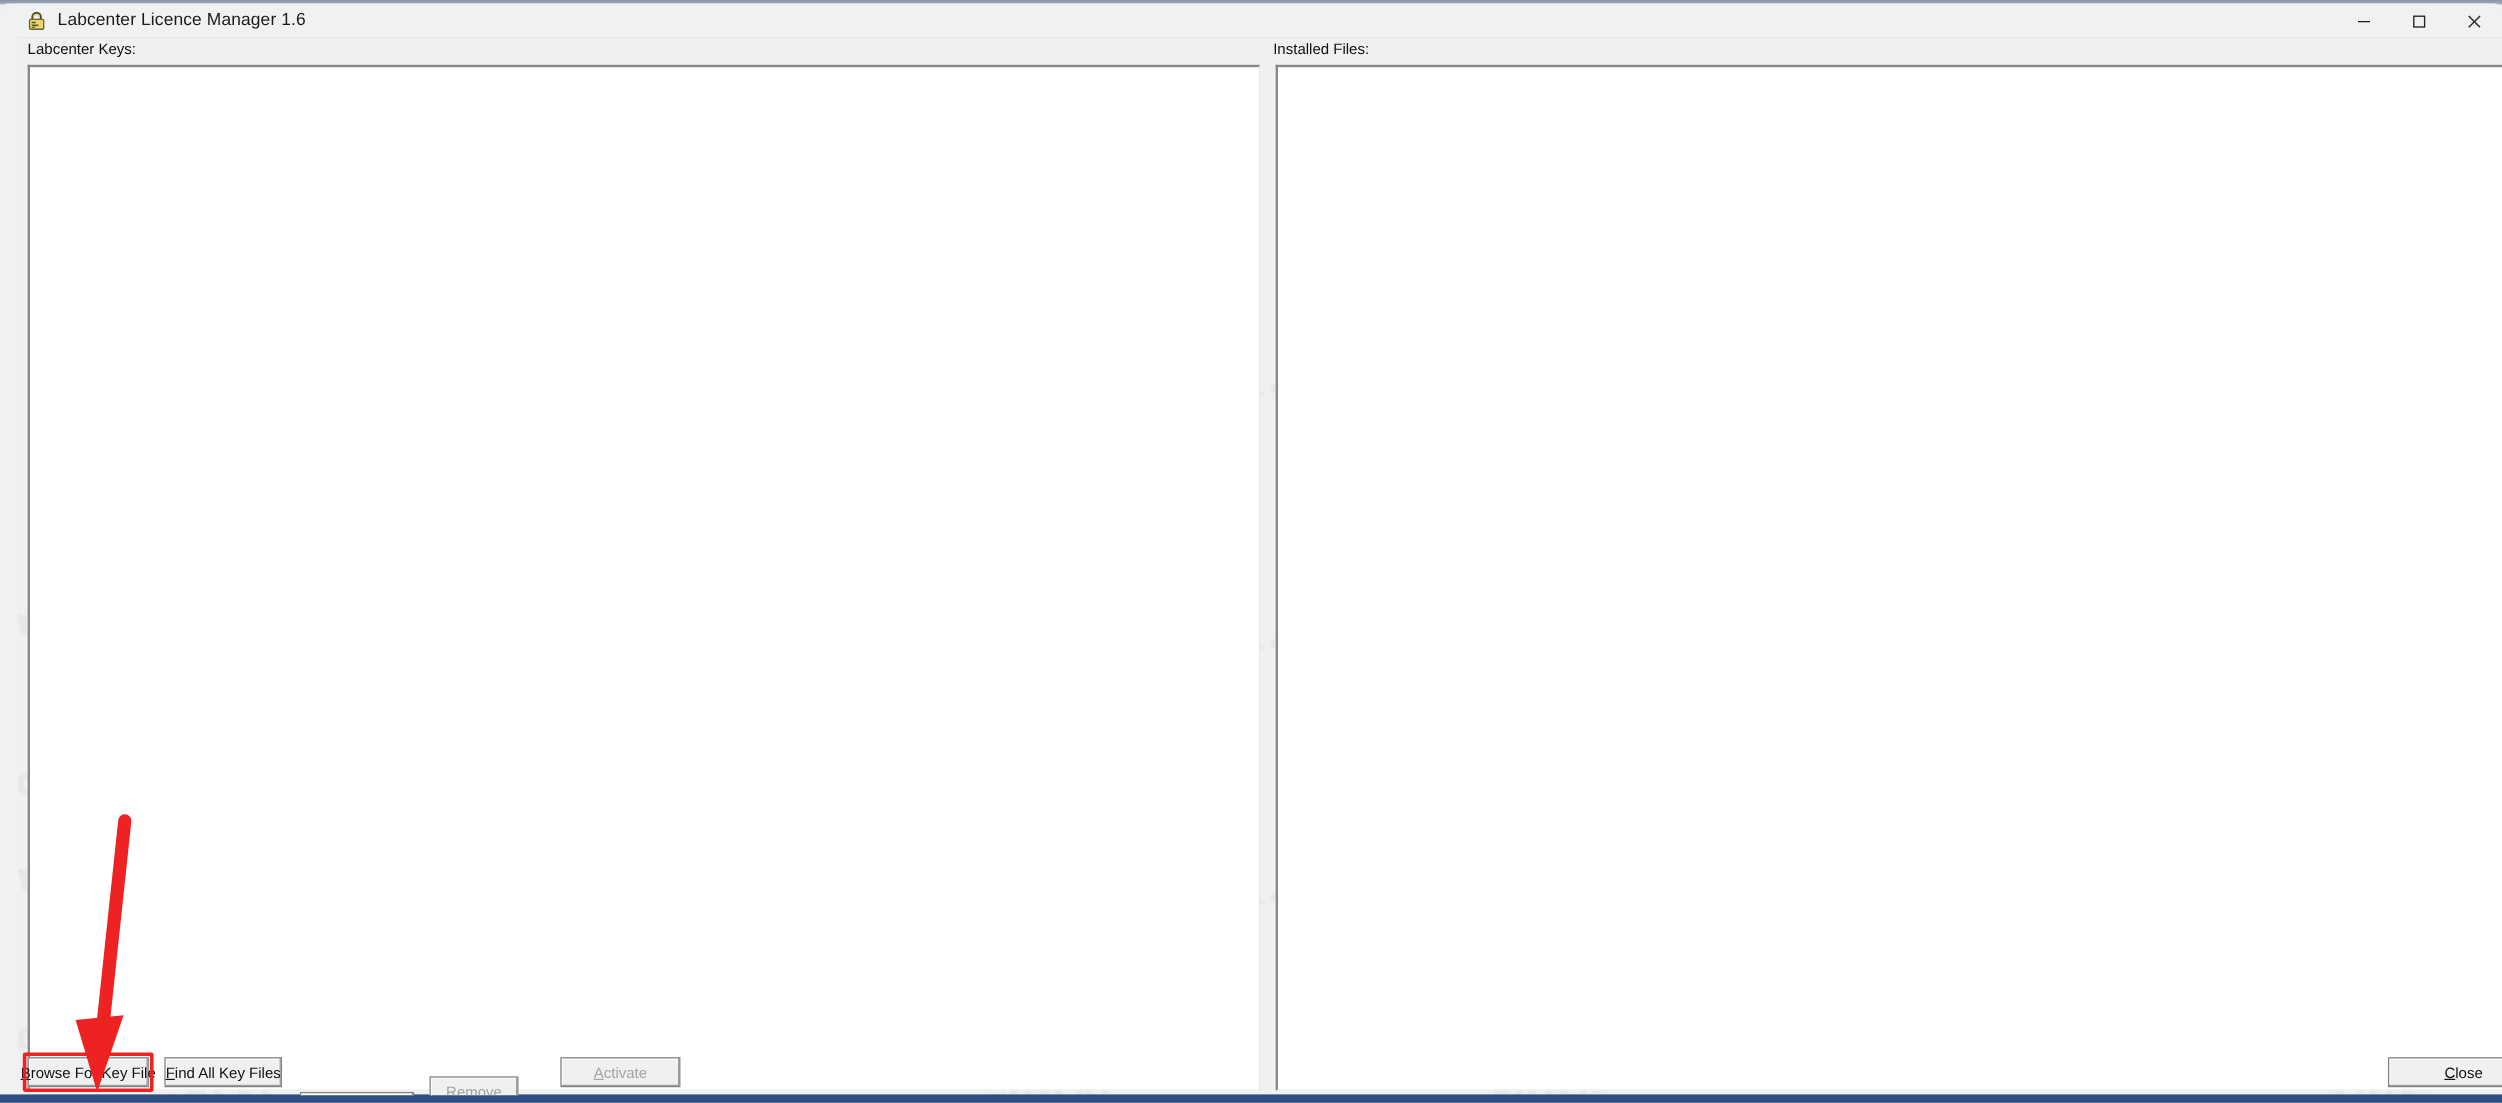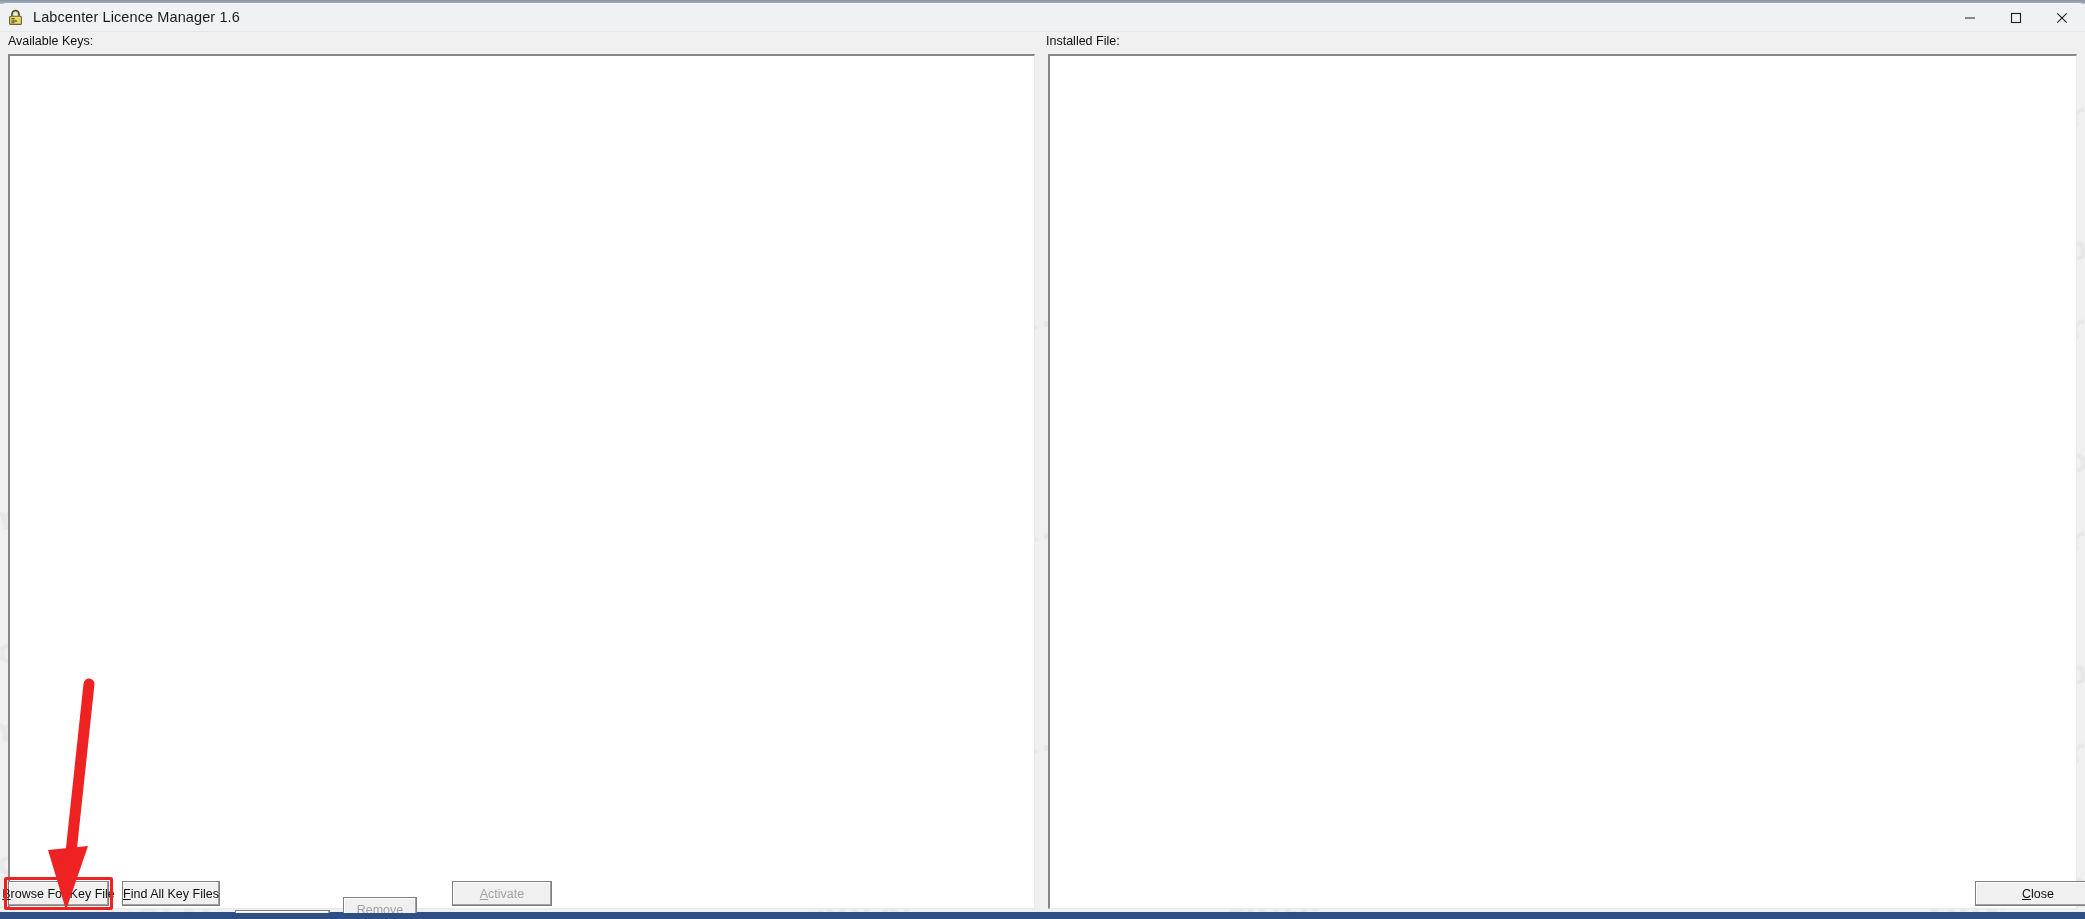--- a/index.html
+++ b/index.html
@@ -32,20 +32,21 @@
 
   
   .window {
     position: absolute;
     left: 0; top: 3px;
     width: 2085px;
     height: 910px;
     background: #f0f1f3;
     border-radius: 7px 7px 0 0;
     overflow: hidden;
+    padding-left: 15px;
   }
 
   
   .titlebar {
     position: relative;
     height: 29px;
     background: #f0f1f3;
     display: flex;
     align-items: center;
     border-bottom: 1px solid #e6e7e9;
@@ -220,22 +221,22 @@
           <div class="wm-row" style="top: 220px; left: -90px;">rjotx. com&nbsp;&nbsp;&nbsp;&nbsp;&nbsp;&nbsp;&nbsp;rjotx. com&nbsp;&nbsp;&nbsp;&nbsp;&nbsp;&nbsp;&nbsp;rjotx. com&nbsp;&nbsp;&nbsp;&nbsp;&nbsp;&nbsp;&nbsp;rjotx. com&nbsp;&nbsp;&nbsp;&nbsp;&nbsp;&nbsp;&nbsp;rjotx. com&nbsp;&nbsp;&nbsp;&nbsp;&nbsp;&nbsp;&nbsp;rjotx. com&nbsp;&nbsp;&nbsp;&nbsp;&nbsp;&nbsp;&nbsp;rjotx. com&nbsp;&nbsp;&nbsp;&nbsp;&nbsp;&nbsp;&nbsp;rjotx. com&nbsp;&nbsp;&nbsp;&nbsp;&nbsp;&nbsp;&nbsp;rjotx. com&nbsp;&nbsp;&nbsp;&nbsp;&nbsp;&nbsp;&nbsp;rjotx. com&nbsp;&nbsp;&nbsp;&nbsp;&nbsp;&nbsp;&nbsp;rjotx. com&nbsp;&nbsp;&nbsp;&nbsp;&nbsp;&nbsp;&nbsp;rjotx. com&nbsp;&nbsp;&nbsp;&nbsp;&nbsp;&nbsp;&nbsp;rjotx. com&nbsp;&nbsp;&nbsp;&nbsp;&nbsp;&nbsp;&nbsp;rjotx. com&nbsp;&nbsp;&nbsp;&nbsp;&nbsp;&nbsp;&nbsp;rjotx. com&nbsp;&nbsp;&nbsp;&nbsp;&nbsp;&nbsp;&nbsp;rjotx. com&nbsp;&nbsp;&nbsp;&nbsp;&nbsp;&nbsp;&nbsp;rjotx. com&nbsp;&nbsp;&nbsp;&nbsp;&nbsp;&nbsp;&nbsp;rjotx. com&nbsp;&nbsp;&nbsp;&nbsp;&nbsp;&nbsp;&nbsp;rjotx. com&nbsp;&nbsp;&nbsp;&nbsp;&nbsp;&nbsp;&nbsp;rjotx. com&nbsp;&nbsp;&nbsp;&nbsp;&nbsp;&nbsp;&nbsp;rjotx. com&nbsp;&nbsp;&nbsp;&nbsp;&nbsp;&nbsp;&nbsp;rjotx. com&nbsp;&nbsp;&nbsp;&nbsp;&nbsp;&nbsp;&nbsp;</div>
           <div class="wm-row" style="top: 326px; left: -230px;">rjotx. com&nbsp;&nbsp;&nbsp;&nbsp;&nbsp;&nbsp;&nbsp;rjotx. com&nbsp;&nbsp;&nbsp;&nbsp;&nbsp;&nbsp;&nbsp;rjotx. com&nbsp;&nbsp;&nbsp;&nbsp;&nbsp;&nbsp;&nbsp;rjotx. com&nbsp;&nbsp;&nbsp;&nbsp;&nbsp;&nbsp;&nbsp;rjotx. com&nbsp;&nbsp;&nbsp;&nbsp;&nbsp;&nbsp;&nbsp;rjotx. com&nbsp;&nbsp;&nbsp;&nbsp;&nbsp;&nbsp;&nbsp;rjotx. com&nbsp;&nbsp;&nbsp;&nbsp;&nbsp;&nbsp;&nbsp;rjotx. com&nbsp;&nbsp;&nbsp;&nbsp;&nbsp;&nbsp;&nbsp;rjotx. com&nbsp;&nbsp;&nbsp;&nbsp;&nbsp;&nbsp;&nbsp;rjotx. com&nbsp;&nbsp;&nbsp;&nbsp;&nbsp;&nbsp;&nbsp;rjotx. com&nbsp;&nbsp;&nbsp;&nbsp;&nbsp;&nbsp;&nbsp;rjotx. com&nbsp;&nbsp;&nbsp;&nbsp;&nbsp;&nbsp;&nbsp;rjotx. com&nbsp;&nbsp;&nbsp;&nbsp;&nbsp;&nbsp;&nbsp;rjotx. com&nbsp;&nbsp;&nbsp;&nbsp;&nbsp;&nbsp;&nbsp;rjotx. com&nbsp;&nbsp;&nbsp;&nbsp;&nbsp;&nbsp;&nbsp;rjotx. com&nbsp;&nbsp;&nbsp;&nbsp;&nbsp;&nbsp;&nbsp;rjotx. com&nbsp;&nbsp;&nbsp;&nbsp;&nbsp;&nbsp;&nbsp;rjotx. com&nbsp;&nbsp;&nbsp;&nbsp;&nbsp;&nbsp;&nbsp;rjotx. com&nbsp;&nbsp;&nbsp;&nbsp;&nbsp;&nbsp;&nbsp;rjotx. com&nbsp;&nbsp;&nbsp;&nbsp;&nbsp;&nbsp;&nbsp;rjotx. com&nbsp;&nbsp;&nbsp;&nbsp;&nbsp;&nbsp;&nbsp;rjotx. com&nbsp;&nbsp;&nbsp;&nbsp;&nbsp;&nbsp;&nbsp;</div>
           <div class="wm-row" style="top: 432px; left: -90px;">rjotx. com&nbsp;&nbsp;&nbsp;&nbsp;&nbsp;&nbsp;&nbsp;rjotx. com&nbsp;&nbsp;&nbsp;&nbsp;&nbsp;&nbsp;&nbsp;rjotx. com&nbsp;&nbsp;&nbsp;&nbsp;&nbsp;&nbsp;&nbsp;rjotx. com&nbsp;&nbsp;&nbsp;&nbsp;&nbsp;&nbsp;&nbsp;rjotx. com&nbsp;&nbsp;&nbsp;&nbsp;&nbsp;&nbsp;&nbsp;rjotx. com&nbsp;&nbsp;&nbsp;&nbsp;&nbsp;&nbsp;&nbsp;rjotx. com&nbsp;&nbsp;&nbsp;&nbsp;&nbsp;&nbsp;&nbsp;rjotx. com&nbsp;&nbsp;&nbsp;&nbsp;&nbsp;&nbsp;&nbsp;rjotx. com&nbsp;&nbsp;&nbsp;&nbsp;&nbsp;&nbsp;&nbsp;rjotx. com&nbsp;&nbsp;&nbsp;&nbsp;&nbsp;&nbsp;&nbsp;rjotx. com&nbsp;&nbsp;&nbsp;&nbsp;&nbsp;&nbsp;&nbsp;rjotx. com&nbsp;&nbsp;&nbsp;&nbsp;&nbsp;&nbsp;&nbsp;rjotx. com&nbsp;&nbsp;&nbsp;&nbsp;&nbsp;&nbsp;&nbsp;rjotx. com&nbsp;&nbsp;&nbsp;&nbsp;&nbsp;&nbsp;&nbsp;rjotx. com&nbsp;&nbsp;&nbsp;&nbsp;&nbsp;&nbsp;&nbsp;rjotx. com&nbsp;&nbsp;&nbsp;&nbsp;&nbsp;&nbsp;&nbsp;rjotx. com&nbsp;&nbsp;&nbsp;&nbsp;&nbsp;&nbsp;&nbsp;rjotx. com&nbsp;&nbsp;&nbsp;&nbsp;&nbsp;&nbsp;&nbsp;rjotx. com&nbsp;&nbsp;&nbsp;&nbsp;&nbsp;&nbsp;&nbsp;rjotx. com&nbsp;&nbsp;&nbsp;&nbsp;&nbsp;&nbsp;&nbsp;rjotx. com&nbsp;&nbsp;&nbsp;&nbsp;&nbsp;&nbsp;&nbsp;rjotx. com&nbsp;&nbsp;&nbsp;&nbsp;&nbsp;&nbsp;&nbsp;</div>
           <div class="wm-row" style="top: 538px; left: -230px;">rjotx. com&nbsp;&nbsp;&nbsp;&nbsp;&nbsp;&nbsp;&nbsp;rjotx. com&nbsp;&nbsp;&nbsp;&nbsp;&nbsp;&nbsp;&nbsp;rjotx. com&nbsp;&nbsp;&nbsp;&nbsp;&nbsp;&nbsp;&nbsp;rjotx. com&nbsp;&nbsp;&nbsp;&nbsp;&nbsp;&nbsp;&nbsp;rjotx. com&nbsp;&nbsp;&nbsp;&nbsp;&nbsp;&nbsp;&nbsp;rjotx. com&nbsp;&nbsp;&nbsp;&nbsp;&nbsp;&nbsp;&nbsp;rjotx. com&nbsp;&nbsp;&nbsp;&nbsp;&nbsp;&nbsp;&nbsp;rjotx. com&nbsp;&nbsp;&nbsp;&nbsp;&nbsp;&nbsp;&nbsp;rjotx. com&nbsp;&nbsp;&nbsp;&nbsp;&nbsp;&nbsp;&nbsp;rjotx. com&nbsp;&nbsp;&nbsp;&nbsp;&nbsp;&nbsp;&nbsp;rjotx. com&nbsp;&nbsp;&nbsp;&nbsp;&nbsp;&nbsp;&nbsp;rjotx. com&nbsp;&nbsp;&nbsp;&nbsp;&nbsp;&nbsp;&nbsp;rjotx. com&nbsp;&nbsp;&nbsp;&nbsp;&nbsp;&nbsp;&nbsp;rjotx. com&nbsp;&nbsp;&nbsp;&nbsp;&nbsp;&nbsp;&nbsp;rjotx. com&nbsp;&nbsp;&nbsp;&nbsp;&nbsp;&nbsp;&nbsp;rjotx. com&nbsp;&nbsp;&nbsp;&nbsp;&nbsp;&nbsp;&nbsp;rjotx. com&nbsp;&nbsp;&nbsp;&nbsp;&nbsp;&nbsp;&nbsp;rjotx. com&nbsp;&nbsp;&nbsp;&nbsp;&nbsp;&nbsp;&nbsp;rjotx. com&nbsp;&nbsp;&nbsp;&nbsp;&nbsp;&nbsp;&nbsp;rjotx. com&nbsp;&nbsp;&nbsp;&nbsp;&nbsp;&nbsp;&nbsp;rjotx. com&nbsp;&nbsp;&nbsp;&nbsp;&nbsp;&nbsp;&nbsp;rjotx. com&nbsp;&nbsp;&nbsp;&nbsp;&nbsp;&nbsp;&nbsp;</div>
           <div class="wm-row" style="top: 644px; left: -90px;">rjotx. com&nbsp;&nbsp;&nbsp;&nbsp;&nbsp;&nbsp;&nbsp;rjotx. com&nbsp;&nbsp;&nbsp;&nbsp;&nbsp;&nbsp;&nbsp;rjotx. com&nbsp;&nbsp;&nbsp;&nbsp;&nbsp;&nbsp;&nbsp;rjotx. com&nbsp;&nbsp;&nbsp;&nbsp;&nbsp;&nbsp;&nbsp;rjotx. com&nbsp;&nbsp;&nbsp;&nbsp;&nbsp;&nbsp;&nbsp;rjotx. com&nbsp;&nbsp;&nbsp;&nbsp;&nbsp;&nbsp;&nbsp;rjotx. com&nbsp;&nbsp;&nbsp;&nbsp;&nbsp;&nbsp;&nbsp;rjotx. com&nbsp;&nbsp;&nbsp;&nbsp;&nbsp;&nbsp;&nbsp;rjotx. com&nbsp;&nbsp;&nbsp;&nbsp;&nbsp;&nbsp;&nbsp;rjotx. com&nbsp;&nbsp;&nbsp;&nbsp;&nbsp;&nbsp;&nbsp;rjotx. com&nbsp;&nbsp;&nbsp;&nbsp;&nbsp;&nbsp;&nbsp;rjotx. com&nbsp;&nbsp;&nbsp;&nbsp;&nbsp;&nbsp;&nbsp;rjotx. com&nbsp;&nbsp;&nbsp;&nbsp;&nbsp;&nbsp;&nbsp;rjotx. com&nbsp;&nbsp;&nbsp;&nbsp;&nbsp;&nbsp;&nbsp;rjotx. com&nbsp;&nbsp;&nbsp;&nbsp;&nbsp;&nbsp;&nbsp;rjotx. com&nbsp;&nbsp;&nbsp;&nbsp;&nbsp;&nbsp;&nbsp;rjotx. com&nbsp;&nbsp;&nbsp;&nbsp;&nbsp;&nbsp;&nbsp;rjotx. com&nbsp;&nbsp;&nbsp;&nbsp;&nbsp;&nbsp;&nbsp;rjotx. com&nbsp;&nbsp;&nbsp;&nbsp;&nbsp;&nbsp;&nbsp;rjotx. com&nbsp;&nbsp;&nbsp;&nbsp;&nbsp;&nbsp;&nbsp;rjotx. com&nbsp;&nbsp;&nbsp;&nbsp;&nbsp;&nbsp;&nbsp;rjotx. com&nbsp;&nbsp;&nbsp;&nbsp;&nbsp;&nbsp;&nbsp;</div>
           <div class="wm-row" style="top: 750px; left: -230px;">rjotx. com&nbsp;&nbsp;&nbsp;&nbsp;&nbsp;&nbsp;&nbsp;rjotx. com&nbsp;&nbsp;&nbsp;&nbsp;&nbsp;&nbsp;&nbsp;rjotx. com&nbsp;&nbsp;&nbsp;&nbsp;&nbsp;&nbsp;&nbsp;rjotx. com&nbsp;&nbsp;&nbsp;&nbsp;&nbsp;&nbsp;&nbsp;rjotx. com&nbsp;&nbsp;&nbsp;&nbsp;&nbsp;&nbsp;&nbsp;rjotx. com&nbsp;&nbsp;&nbsp;&nbsp;&nbsp;&nbsp;&nbsp;rjotx. com&nbsp;&nbsp;&nbsp;&nbsp;&nbsp;&nbsp;&nbsp;rjotx. com&nbsp;&nbsp;&nbsp;&nbsp;&nbsp;&nbsp;&nbsp;rjotx. com&nbsp;&nbsp;&nbsp;&nbsp;&nbsp;&nbsp;&nbsp;rjotx. com&nbsp;&nbsp;&nbsp;&nbsp;&nbsp;&nbsp;&nbsp;rjotx. com&nbsp;&nbsp;&nbsp;&nbsp;&nbsp;&nbsp;&nbsp;rjotx. com&nbsp;&nbsp;&nbsp;&nbsp;&nbsp;&nbsp;&nbsp;rjotx. com&nbsp;&nbsp;&nbsp;&nbsp;&nbsp;&nbsp;&nbsp;rjotx. com&nbsp;&nbsp;&nbsp;&nbsp;&nbsp;&nbsp;&nbsp;rjotx. com&nbsp;&nbsp;&nbsp;&nbsp;&nbsp;&nbsp;&nbsp;rjotx. com&nbsp;&nbsp;&nbsp;&nbsp;&nbsp;&nbsp;&nbsp;rjotx. com&nbsp;&nbsp;&nbsp;&nbsp;&nbsp;&nbsp;&nbsp;rjotx. com&nbsp;&nbsp;&nbsp;&nbsp;&nbsp;&nbsp;&nbsp;rjotx. com&nbsp;&nbsp;&nbsp;&nbsp;&nbsp;&nbsp;&nbsp;rjotx. com&nbsp;&nbsp;&nbsp;&nbsp;&nbsp;&nbsp;&nbsp;rjotx. com&nbsp;&nbsp;&nbsp;&nbsp;&nbsp;&nbsp;&nbsp;rjotx. com&nbsp;&nbsp;&nbsp;&nbsp;&nbsp;&nbsp;&nbsp;</div>
           <div class="wm-row" style="top: 856px; left: -90px;">rjotx. com&nbsp;&nbsp;&nbsp;&nbsp;&nbsp;&nbsp;&nbsp;rjotx. com&nbsp;&nbsp;&nbsp;&nbsp;&nbsp;&nbsp;&nbsp;rjotx. com&nbsp;&nbsp;&nbsp;&nbsp;&nbsp;&nbsp;&nbsp;rjotx. com&nbsp;&nbsp;&nbsp;&nbsp;&nbsp;&nbsp;&nbsp;rjotx. com&nbsp;&nbsp;&nbsp;&nbsp;&nbsp;&nbsp;&nbsp;rjotx. com&nbsp;&nbsp;&nbsp;&nbsp;&nbsp;&nbsp;&nbsp;rjotx. com&nbsp;&nbsp;&nbsp;&nbsp;&nbsp;&nbsp;&nbsp;rjotx. com&nbsp;&nbsp;&nbsp;&nbsp;&nbsp;&nbsp;&nbsp;rjotx. com&nbsp;&nbsp;&nbsp;&nbsp;&nbsp;&nbsp;&nbsp;rjotx. com&nbsp;&nbsp;&nbsp;&nbsp;&nbsp;&nbsp;&nbsp;rjotx. com&nbsp;&nbsp;&nbsp;&nbsp;&nbsp;&nbsp;&nbsp;rjotx. com&nbsp;&nbsp;&nbsp;&nbsp;&nbsp;&nbsp;&nbsp;rjotx. com&nbsp;&nbsp;&nbsp;&nbsp;&nbsp;&nbsp;&nbsp;rjotx. com&nbsp;&nbsp;&nbsp;&nbsp;&nbsp;&nbsp;&nbsp;rjotx. com&nbsp;&nbsp;&nbsp;&nbsp;&nbsp;&nbsp;&nbsp;rjotx. com&nbsp;&nbsp;&nbsp;&nbsp;&nbsp;&nbsp;&nbsp;rjotx. com&nbsp;&nbsp;&nbsp;&nbsp;&nbsp;&nbsp;&nbsp;rjotx. com&nbsp;&nbsp;&nbsp;&nbsp;&nbsp;&nbsp;&nbsp;rjotx. com&nbsp;&nbsp;&nbsp;&nbsp;&nbsp;&nbsp;&nbsp;rjotx. com&nbsp;&nbsp;&nbsp;&nbsp;&nbsp;&nbsp;&nbsp;rjotx. com&nbsp;&nbsp;&nbsp;&nbsp;&nbsp;&nbsp;&nbsp;rjotx. com&nbsp;&nbsp;&nbsp;&nbsp;&nbsp;&nbsp;&nbsp;</div>
           <div class="wm-row" style="top: 962px; left: -230px;">rjotx. com&nbsp;&nbsp;&nbsp;&nbsp;&nbsp;&nbsp;&nbsp;rjotx. com&nbsp;&nbsp;&nbsp;&nbsp;&nbsp;&nbsp;&nbsp;rjotx. com&nbsp;&nbsp;&nbsp;&nbsp;&nbsp;&nbsp;&nbsp;rjotx. com&nbsp;&nbsp;&nbsp;&nbsp;&nbsp;&nbsp;&nbsp;rjotx. com&nbsp;&nbsp;&nbsp;&nbsp;&nbsp;&nbsp;&nbsp;rjotx. com&nbsp;&nbsp;&nbsp;&nbsp;&nbsp;&nbsp;&nbsp;rjotx. com&nbsp;&nbsp;&nbsp;&nbsp;&nbsp;&nbsp;&nbsp;rjotx. com&nbsp;&nbsp;&nbsp;&nbsp;&nbsp;&nbsp;&nbsp;rjotx. com&nbsp;&nbsp;&nbsp;&nbsp;&nbsp;&nbsp;&nbsp;rjotx. com&nbsp;&nbsp;&nbsp;&nbsp;&nbsp;&nbsp;&nbsp;rjotx. com&nbsp;&nbsp;&nbsp;&nbsp;&nbsp;&nbsp;&nbsp;rjotx. com&nbsp;&nbsp;&nbsp;&nbsp;&nbsp;&nbsp;&nbsp;rjotx. com&nbsp;&nbsp;&nbsp;&nbsp;&nbsp;&nbsp;&nbsp;rjotx. com&nbsp;&nbsp;&nbsp;&nbsp;&nbsp;&nbsp;&nbsp;rjotx. com&nbsp;&nbsp;&nbsp;&nbsp;&nbsp;&nbsp;&nbsp;rjotx. com&nbsp;&nbsp;&nbsp;&nbsp;&nbsp;&nbsp;&nbsp;rjotx. com&nbsp;&nbsp;&nbsp;&nbsp;&nbsp;&nbsp;&nbsp;rjotx. com&nbsp;&nbsp;&nbsp;&nbsp;&nbsp;&nbsp;&nbsp;rjotx. com&nbsp;&nbsp;&nbsp;&nbsp;&nbsp;&nbsp;&nbsp;rjotx. com&nbsp;&nbsp;&nbsp;&nbsp;&nbsp;&nbsp;&nbsp;rjotx. com&nbsp;&nbsp;&nbsp;&nbsp;&nbsp;&nbsp;&nbsp;rjotx. com&nbsp;&nbsp;&nbsp;&nbsp;&nbsp;&nbsp;&nbsp;</div>
         </div>
 
-      <div class="col-label" style="left:8px; top:2px;">Available Keys:</div>
-      <div class="col-label" style="left:1046px; top:2px;">Installed File:</div>
+      <div class="col-label" style="left:8px; top:2px;">Labcenter Keys:</div>
+      <div class="col-label" style="left:1046px; top:2px;">Installed Files:</div>
 
       <div class="list-panel" style="left:8px; top:22px; width:1027px; height:855px;"></div>
 
       <div class="list-panel" style="left:1048px; top:22px; width:1029px; height:855px;"></div>
 
       <svg class="arrow-svg" width="2085" height="881">
         <g>
           <path d="M89 652 L70 830" stroke="#ee2222" stroke-width="11" stroke-linecap="round" fill="none"></path>
           <path d="M66 878 L48 818 L88 814 Z" fill="#ee2222"></path>
         </g>

